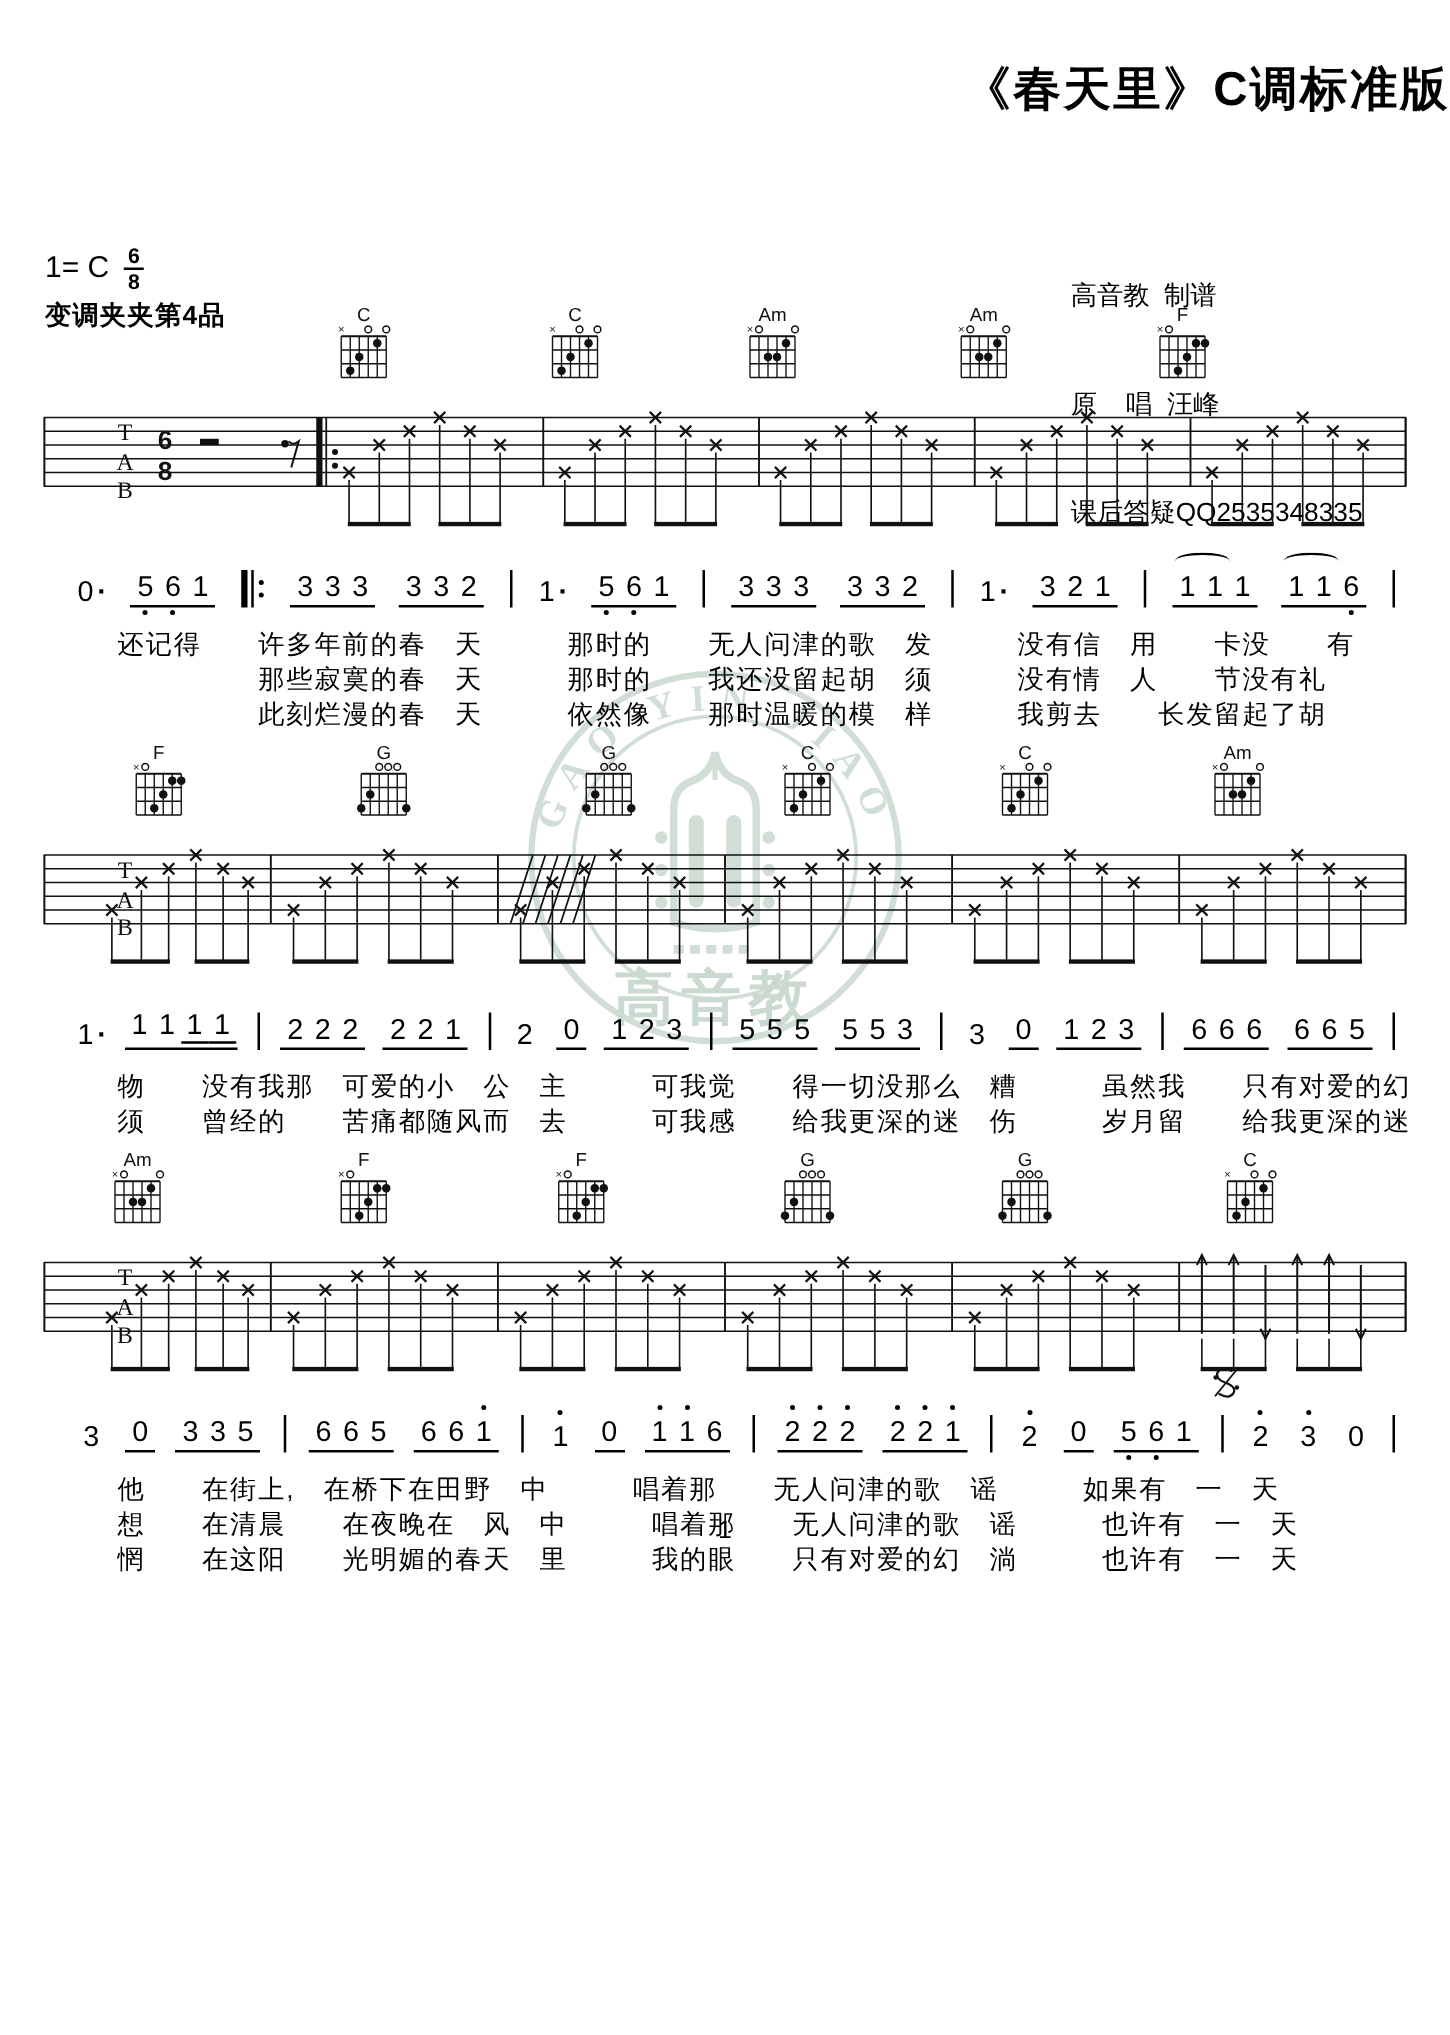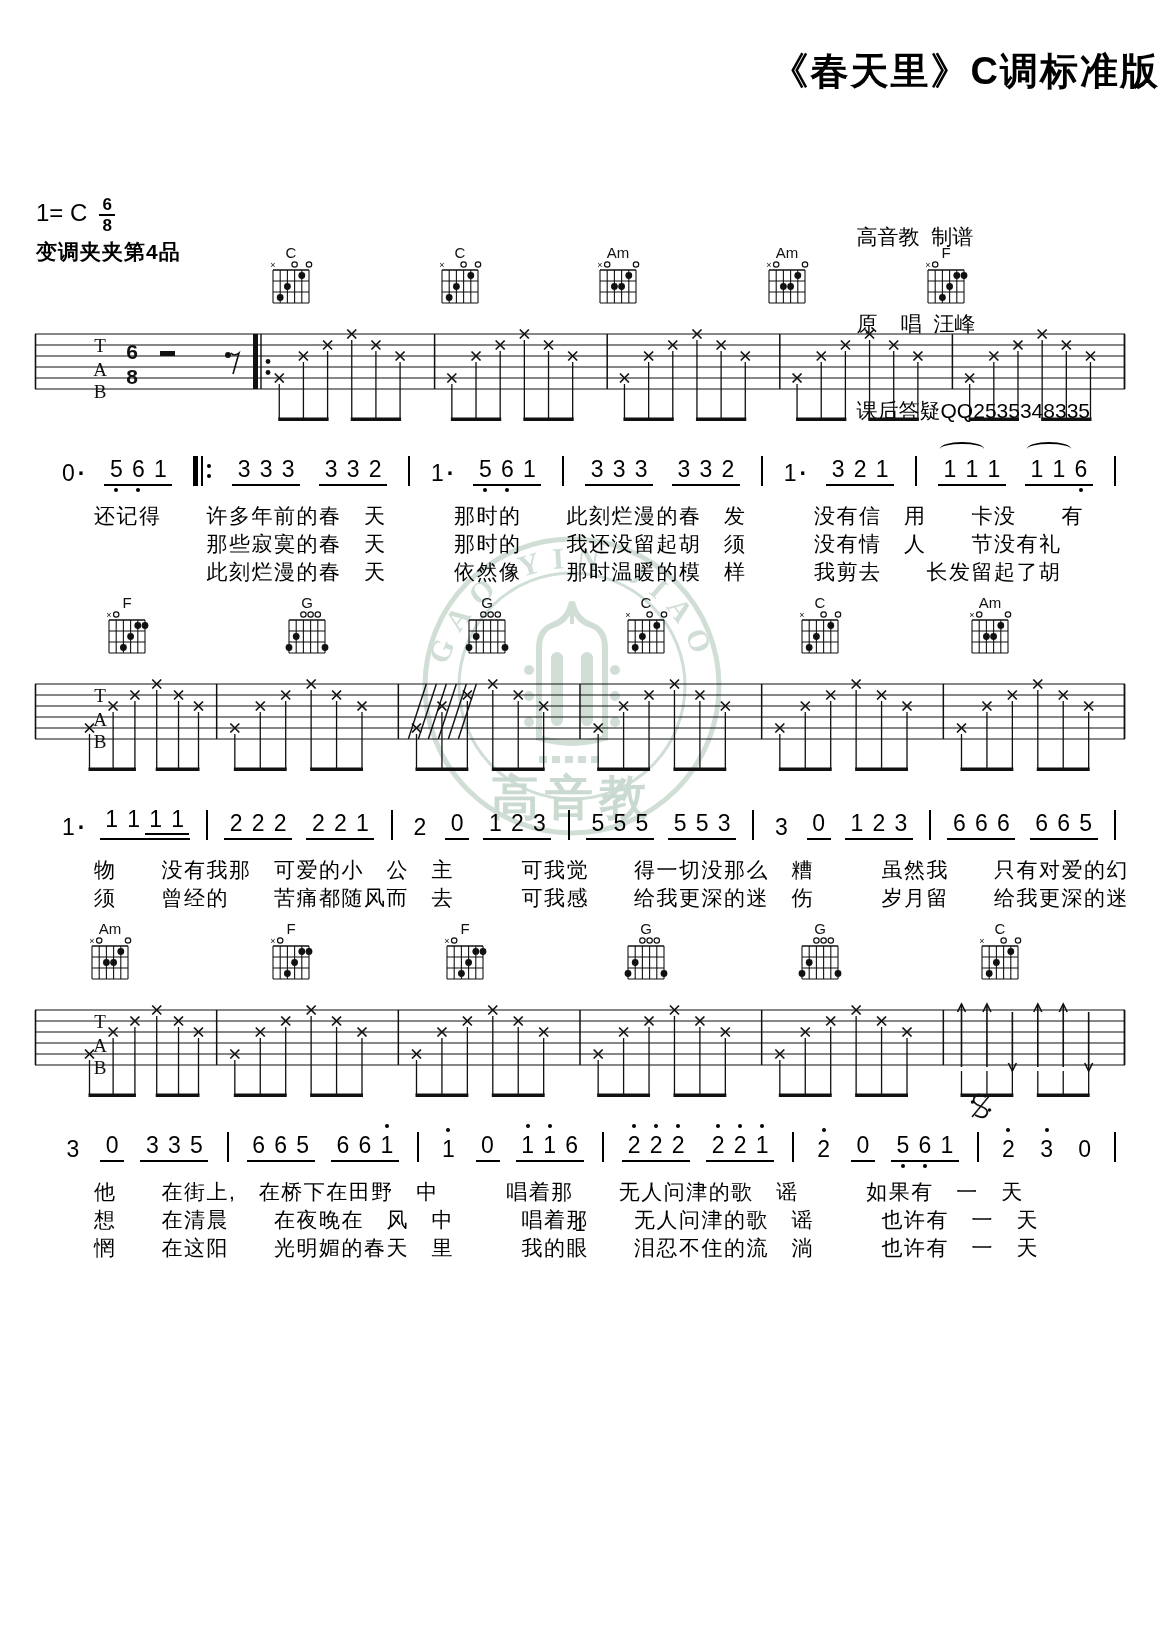--- a/index.html
+++ b/index.html
@@ -392,21 +392,21 @@
             <span class="jp-group">
               <span class="jp-tie"></span>
               <span class="jp-note"><span class="jp-num">1</span></span>
               <span class="jp-note"><span class="jp-num">1</span></span>
               <span class="jp-note"><span class="jp-num">6</span><span class="jp-lo"></span></span>
             </span>
             <span class="jp-barwrap">
               <span class="jp-bthin"></span>
             </span>
           </div>
-          <div class="lyrics"><div>还记得　　许多年前的春　天　　　那时的　　此刻烂漫的春　发　　　没有信　用　　卡没　　有</div><div>　　　　　那些寂寞的春　天　　　那时的　　我还没留起胡　须　　　没有情　人　　节没有礼</div><div>　　　　　此刻烂漫的春　天　　　依然像　　那时温暖的模　样　　　我剪去　　长发留起了胡</div></div>
+          <div class="lyrics"><div>还记得　　许多年前的春　天　　　那时的　　无人问津的歌　发　　　没有信　用　　卡没　　有</div><div>　　　　　那些寂寞的春　天　　　那时的　　我还没留起胡　须　　　没有情　人　　节没有礼</div><div>　　　　　此刻烂漫的春　天　　　依然像　　那时温暖的模　样　　　我剪去　　长发留起了胡</div></div>
           <div class="sys-gap"></div>
         </section>
         <section class="system">
           <div class="chord-row">
             <div class="chord" style="left: 8.5%;"><svg width="60" height="70" viewBox="0 0 60 70">
                 <text x="30" y="14" text-anchor="middle" font-size="15" fill="#111">F</text>
                 <line x1="12" y1="26" x2="12" y2="59" stroke="#111" stroke-width="1.1"></line>
                 <line x1="19.2" y1="26" x2="19.2" y2="59" stroke="#111" stroke-width="1.1"></line>
                 <line x1="26.4" y1="26" x2="26.4" y2="59" stroke="#111" stroke-width="1.1"></line>
                 <line x1="33.6" y1="26" x2="33.6" y2="59" stroke="#111" stroke-width="1.1"></line>
@@ -1065,20 +1065,20 @@
                   <circle cx="20.5" cy="18" r="1.8" fill="#111"></circle>
                 </svg></span>
             </span>
             <span class="jp-note"><span class="jp-num">2</span><span class="jp-hi"></span></span>
             <span class="jp-note"><span class="jp-num">3</span><span class="jp-hi"></span></span>
             <span class="jp-note"><span class="jp-num">0</span></span>
             <span class="jp-barwrap">
               <span class="jp-bthin"></span>
             </span>
           </div>
-          <div class="lyrics"><div>他　　在街上,　在桥下在田野　中　　　唱着那　　无人问津的歌　谣　　　如果有　一　天</div><div>想　　在清晨　　在夜晚在　风　中　　　唱着那　　无人问津的歌　谣　　　也许有　一　天</div><div>惘　　在这阳　　光明媚的春天　里　　　我的眼　　泪忍不住的流　淌　　　也许有　一　天</div></div>
+          <div class="lyrics"><div>他　　在街上,　在桥下在田野　中　　　唱着那　　无人问津的歌　谣　　　如果有　一　天</div><div>想　　在清晨　　在夜晚在　风　中　　　唱着那　　无人问津的歌　谣　　　也许有　一　天</div><div>惘　　在这阳　　光明媚的春天　里　　　我的眼　　只有对爱的幻　淌　　　也许有　一　天</div></div>
           <div class="sys-gap"></div>
         </section>
       </main>
 
     <div class="pageno">1</div>
   </div>
 </div>
 
 </body></html>

